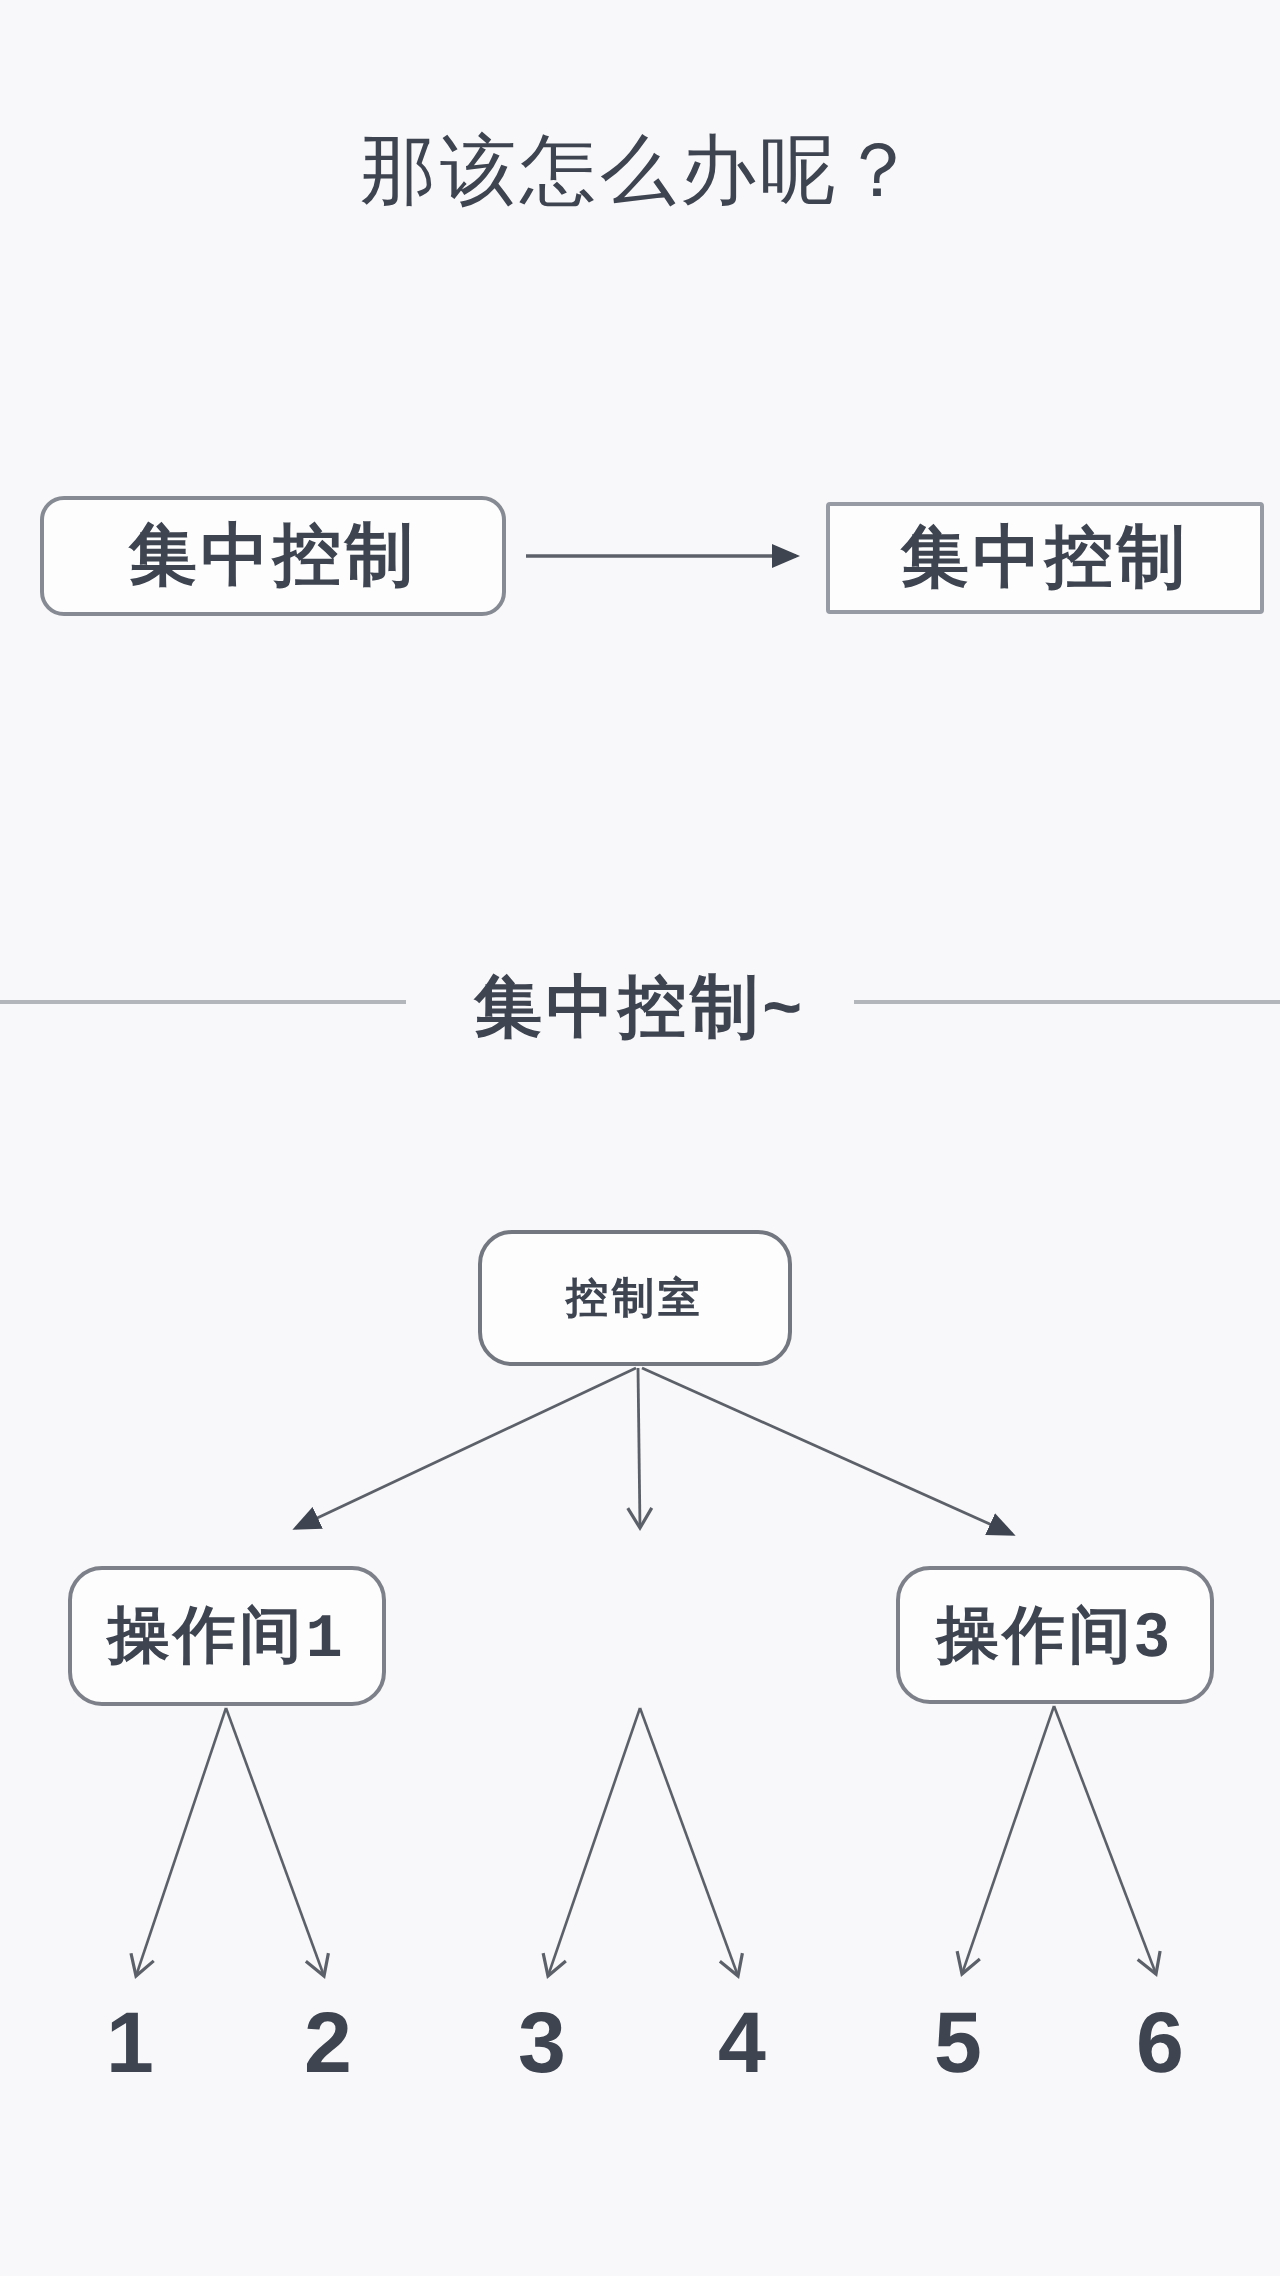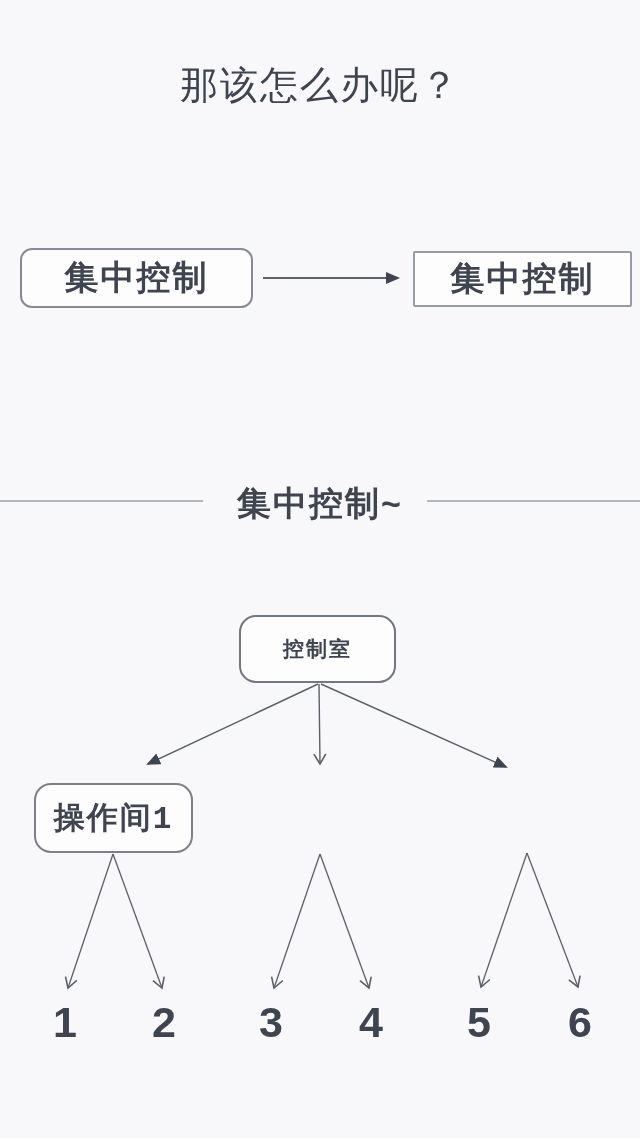--- a/index.html
+++ b/index.html
@@ -108,20 +108,23 @@
 
   <div class="node node-rounded-lg box-root">
     <span>控制室</span>
   </div>
 
   <div class="node node-rounded-lg box-room1">
     <span>操作间1</span>
   </div>
 
 
+  <div class="node node-rounded-lg box-room3">
+    <span>操作间3</span>
+  </div>
 
   <div class="leaf leaf-1">1</div>
   <div class="leaf leaf-2">2</div>
   <div class="leaf leaf-3">3</div>
   <div class="leaf leaf-4">4</div>
   <div class="leaf leaf-5">5</div>
   <div class="leaf leaf-6">6</div>
 
   <svg class="connector-layer" width="640" height="1138" viewBox="0 0 640 1138">
     <defs>

